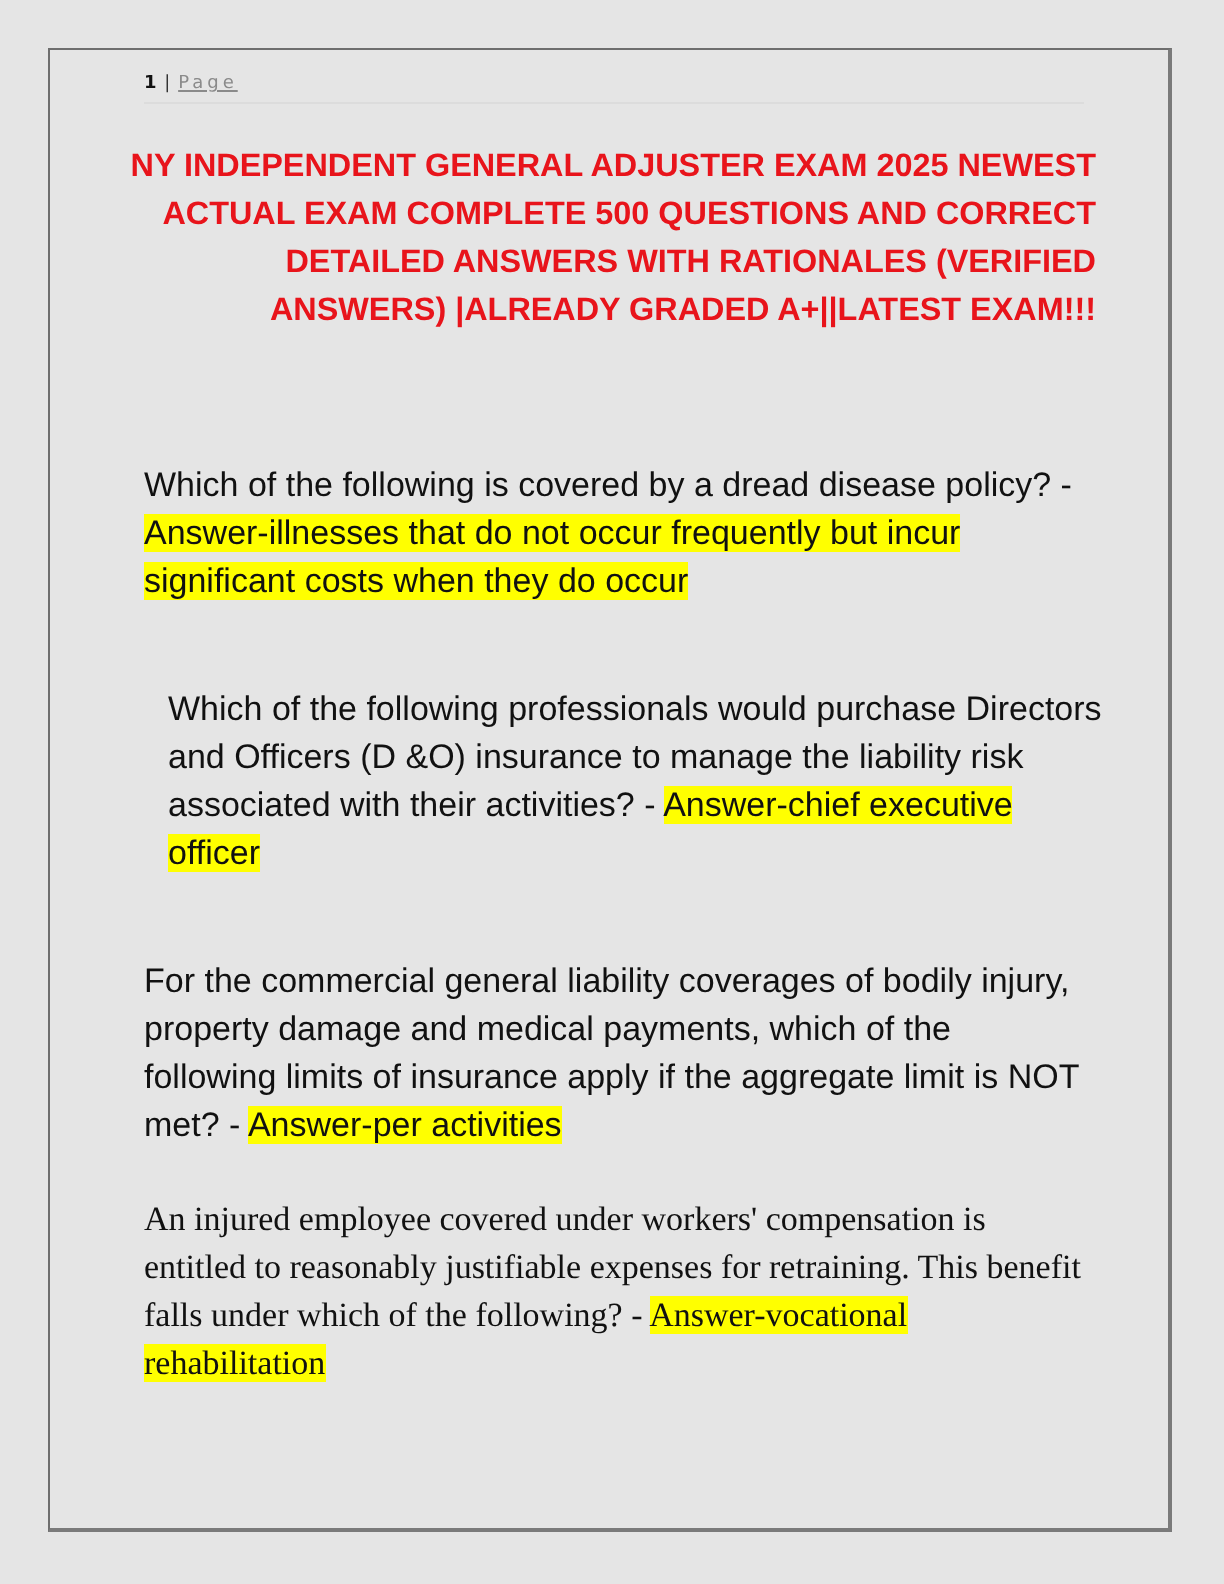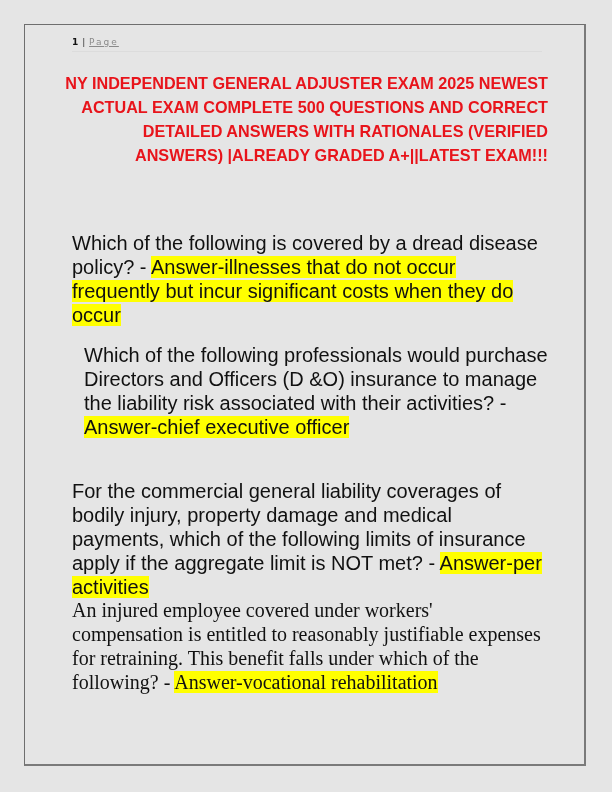--- a/index.html
+++ b/index.html
@@ -59,21 +59,21 @@
       color: #e8141b;
       font-weight: bold;
       font-size: 16.2px;
       line-height: 24px;
     }
     .qa {
       position: absolute;
       left: 72px;
       width: 470px;
       color: #111;
-      font-size: 20px;
+      font-size: 17px;
       line-height: 24px;
     }
     .answer {
       background: #ffff00;
     }
   </style>
 </head>
 <body>
 
 <div class="page-border"></div>

